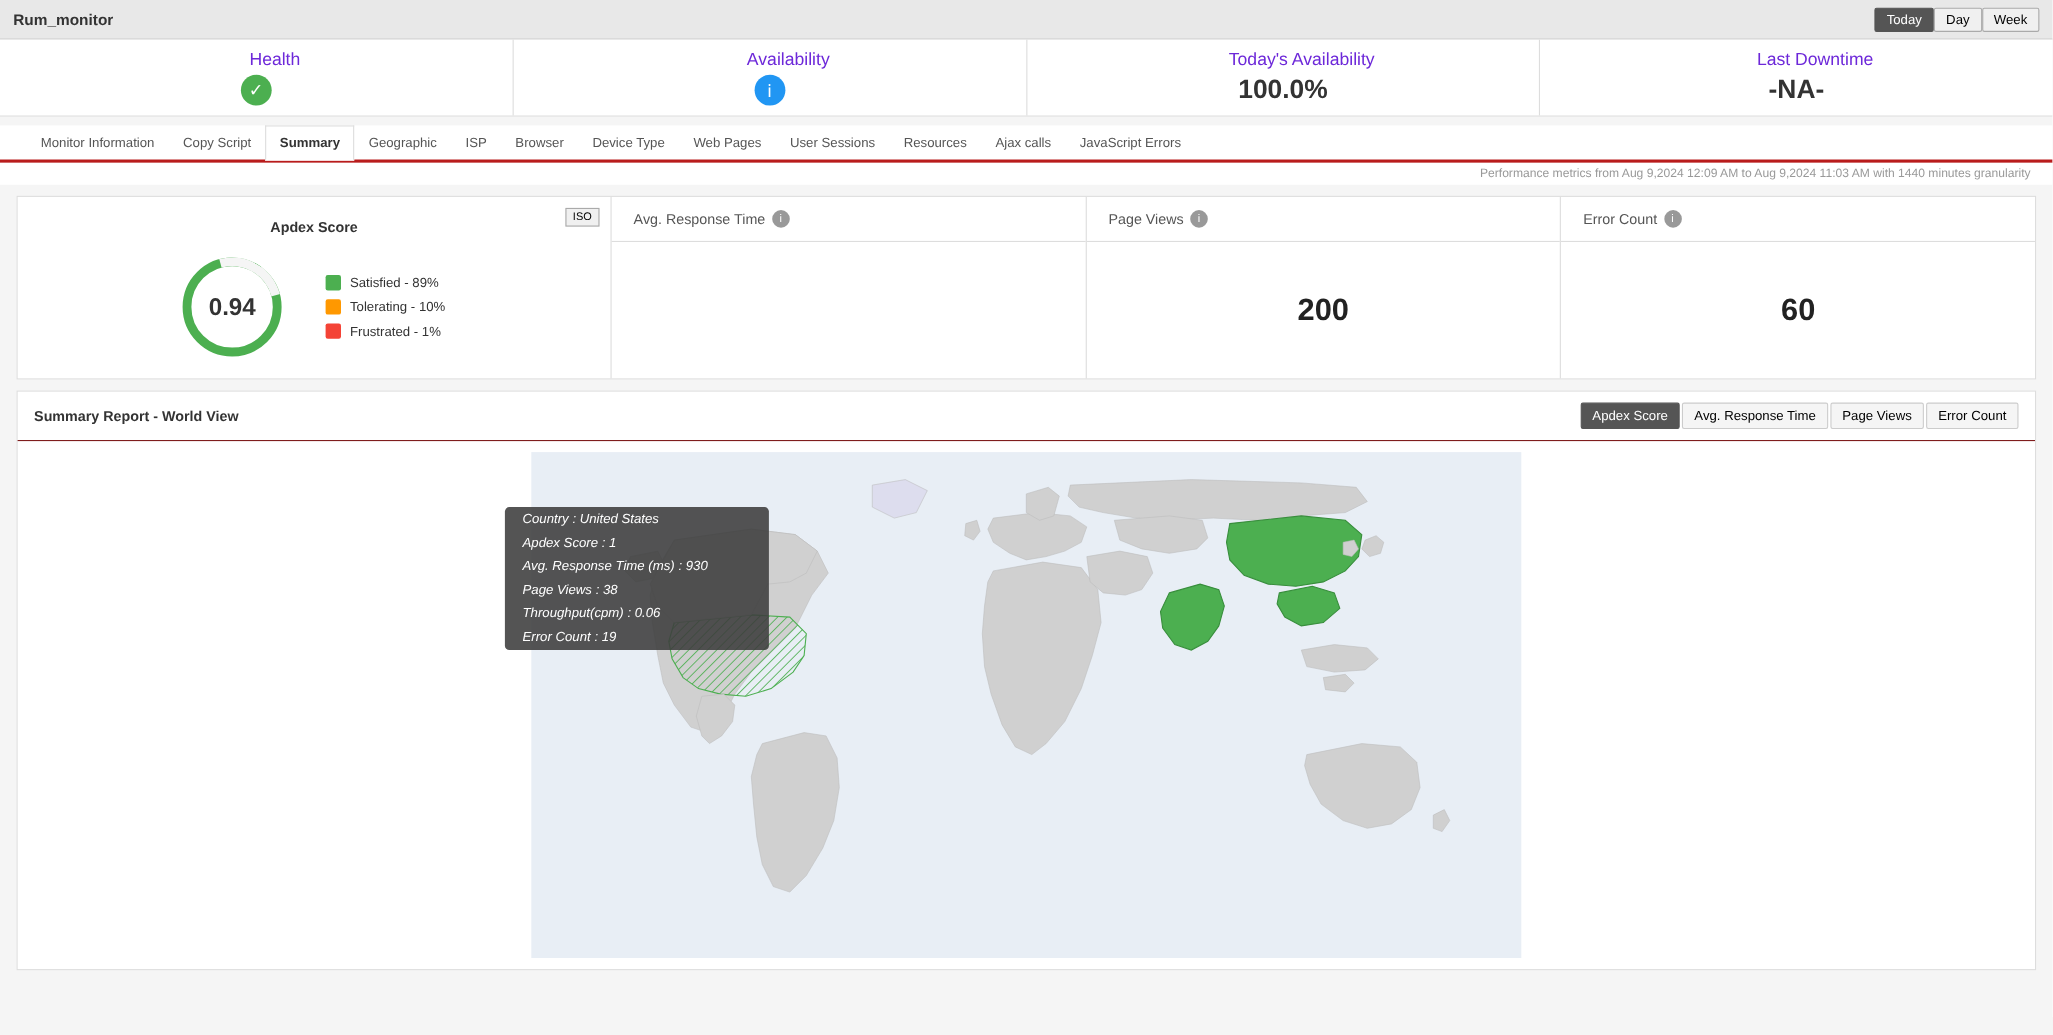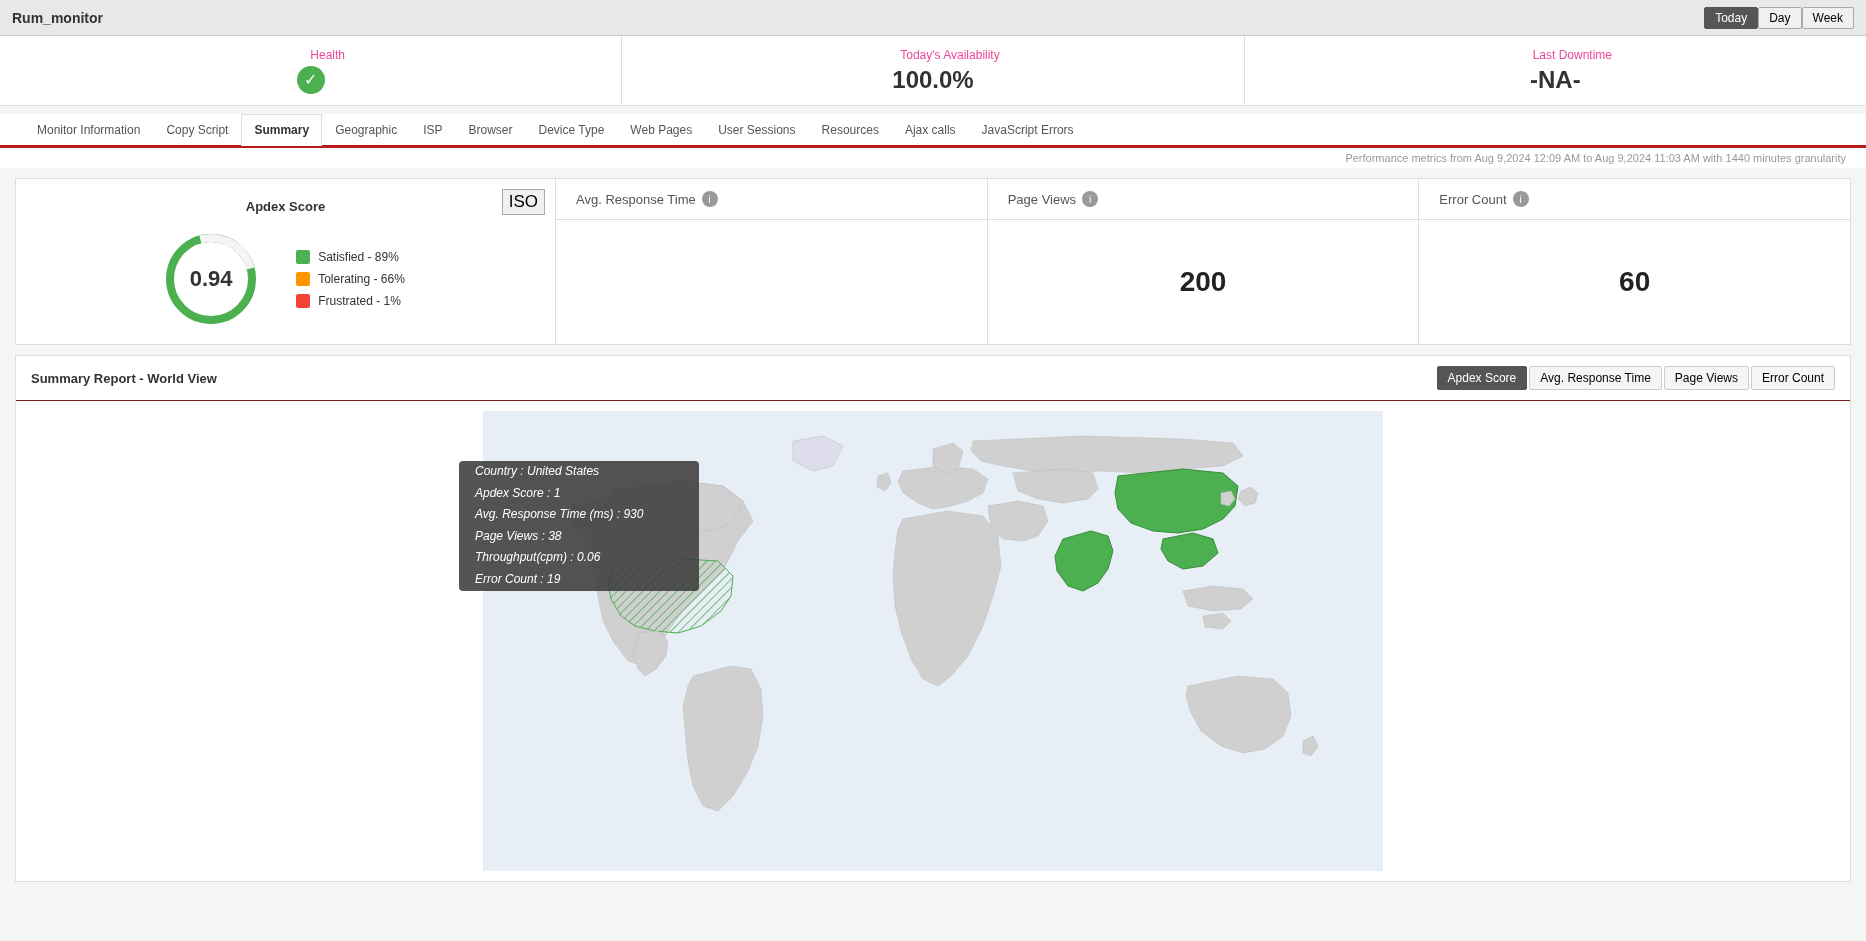--- a/index.html
+++ b/index.html
@@ -41,21 +41,21 @@
     .stat-item {
       flex: 1;
       border-right: 1px solid #ddd;
       display: flex;
       flex-direction: column;
       align-items: center;
       justify-content: center;
       padding: 8px;
     }
     .stat-item:last-child { border-right: none; }
-    .stat-label { font-size: 12px; color: #ec4899; margin-bottom: 4px; margin-left: 34px; }
+    .stat-label { font-size: 16px; color: #6d28d9; margin-bottom: 4px; margin-left: 34px; }
     .stat-value { font-size: 24px; font-weight: bold; color: #333; }
     .stat-icon-green { width: 28px; height: 28px; background: #4caf50; border-radius: 50%; display: flex; align-items: center; justify-content: center; }
     .stat-icon-green::after { content: '✓'; color: #fff; font-size: 16px; }
     .stat-icon-info { width: 28px; height: 28px; background: #2196f3; border-radius: 50%; display: flex; align-items: center; justify-content: center; }
     .stat-icon-info::after { content: 'ℹ'; color: #fff; font-size: 16px; }
 
     
     .tabs-bar {
       background: #fff;
       border-bottom: 3px solid #b91c1c;
@@ -108,21 +108,21 @@
       align-items: center;
       justify-content: center;
       position: relative;
     }
     .iso-btn {
       position: absolute;
       top: 10px;
       right: 10px;
       border: 1px solid #aaa;
       background: #f0f0f0;
-      font-size: 17px;
+      font-size: 10px;
       padding: 2px 6px;
       cursor: pointer;
     }
     .apdex-title { font-size: 13px; font-weight: bold; margin-bottom: 20px; }
     .apdex-content { display: flex; align-items: center; gap: 40px; }
     .apdex-circle {
       width: 90px;
       height: 90px;
       border-radius: 50%;
       border: 8px solid #4caf50;
@@ -251,20 +251,24 @@
     <button class="active">Today</button>
     <button>Day</button>
     <button>Week</button>
   </div>
 </div>
 
 <div class="stats-bar">
   <div class="stat-item">
     <span class="stat-label">Health</span>
     <div class="stat-icon-green"></div>
+  </div>
+  <div class="stat-item">
+    <span class="stat-label">Availability</span>
+    <div class="stat-icon-info"></div>
   </div>
   <div class="stat-item">
     <span class="stat-label">Today's Availability</span>
     <span class="stat-value">100.0%</span>
   </div>
   <div class="stat-item">
     <span class="stat-label">Last Downtime</span>
     <span class="stat-value">-NA-</span>
   </div>
 </div>
@@ -297,21 +301,21 @@
       <div class="apdex-circle">
         <span>0.94</span>
       </div>
       <div class="apdex-legend">
         <div class="legend-item">
           <div class="legend-dot dot-green"></div>
           <span>Satisfied - 89%</span>
         </div>
         <div class="legend-item">
           <div class="legend-dot dot-orange"></div>
-          <span>Tolerating - 66%</span>
+          <span>Tolerating - 10%</span>
         </div>
         <div class="legend-item">
           <div class="legend-dot dot-red"></div>
           <span>Frustrated - 1%</span>
         </div>
       </div>
     </div>
   </div>
 
   <div class="metric-col">

